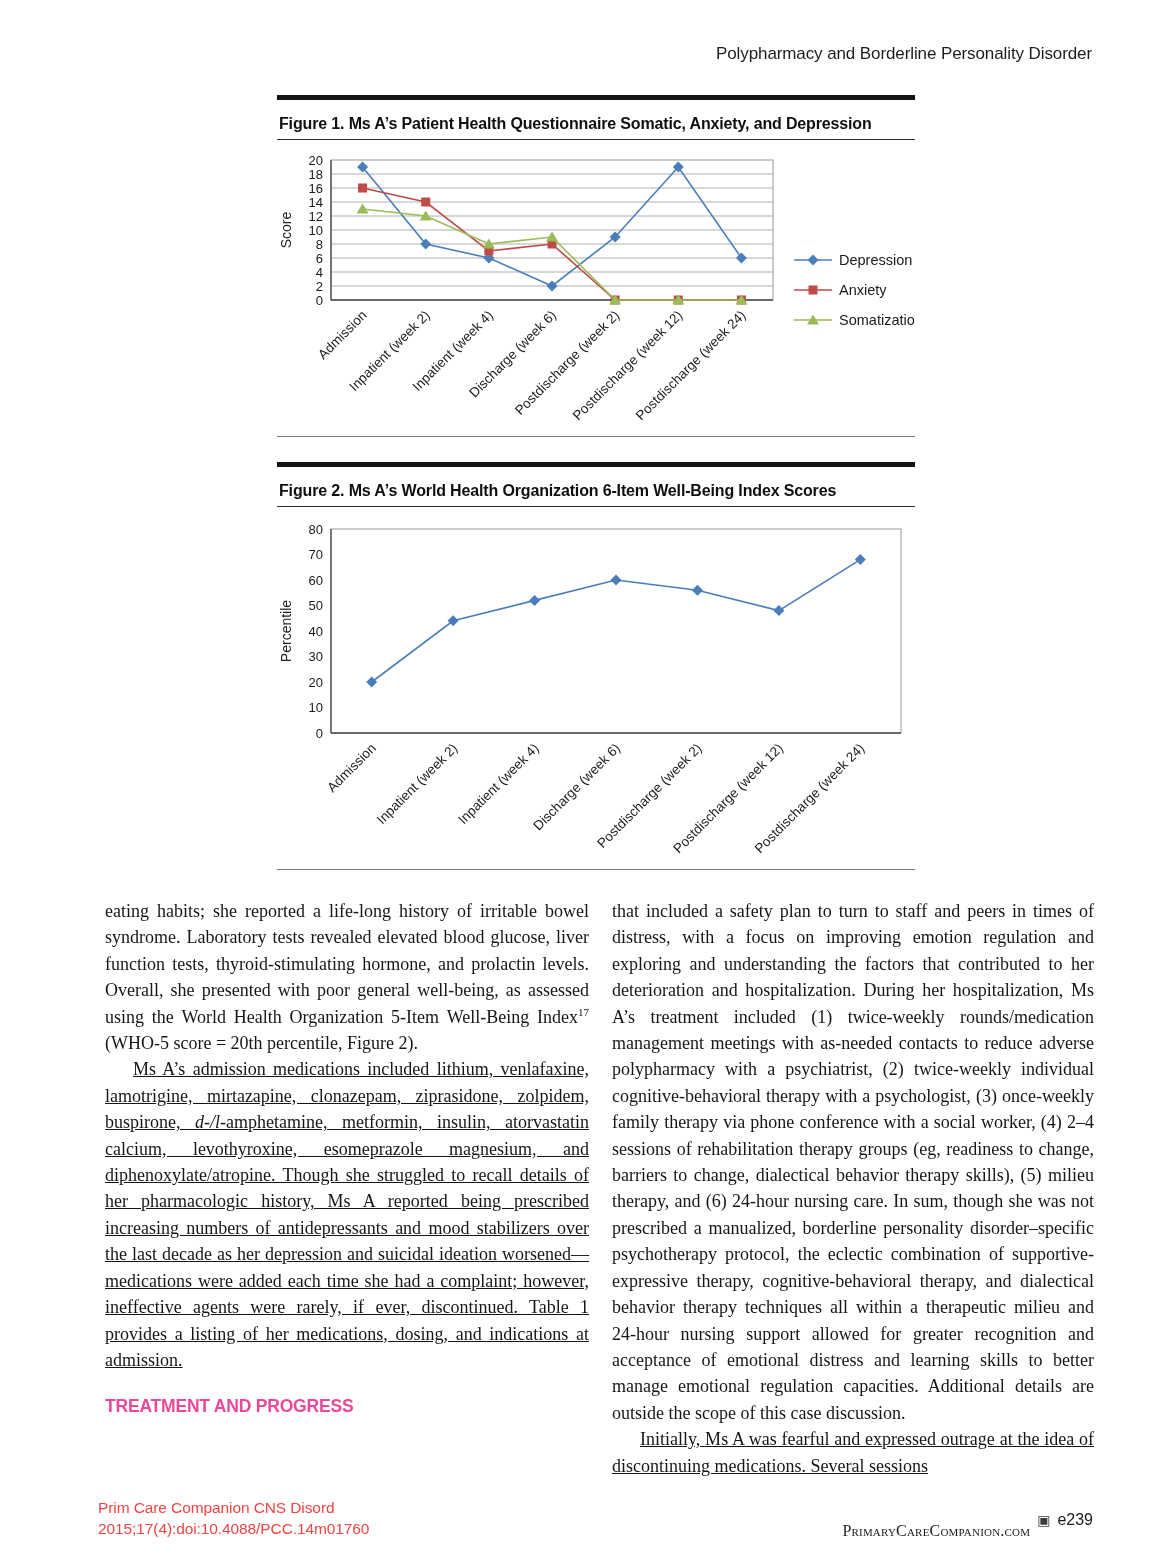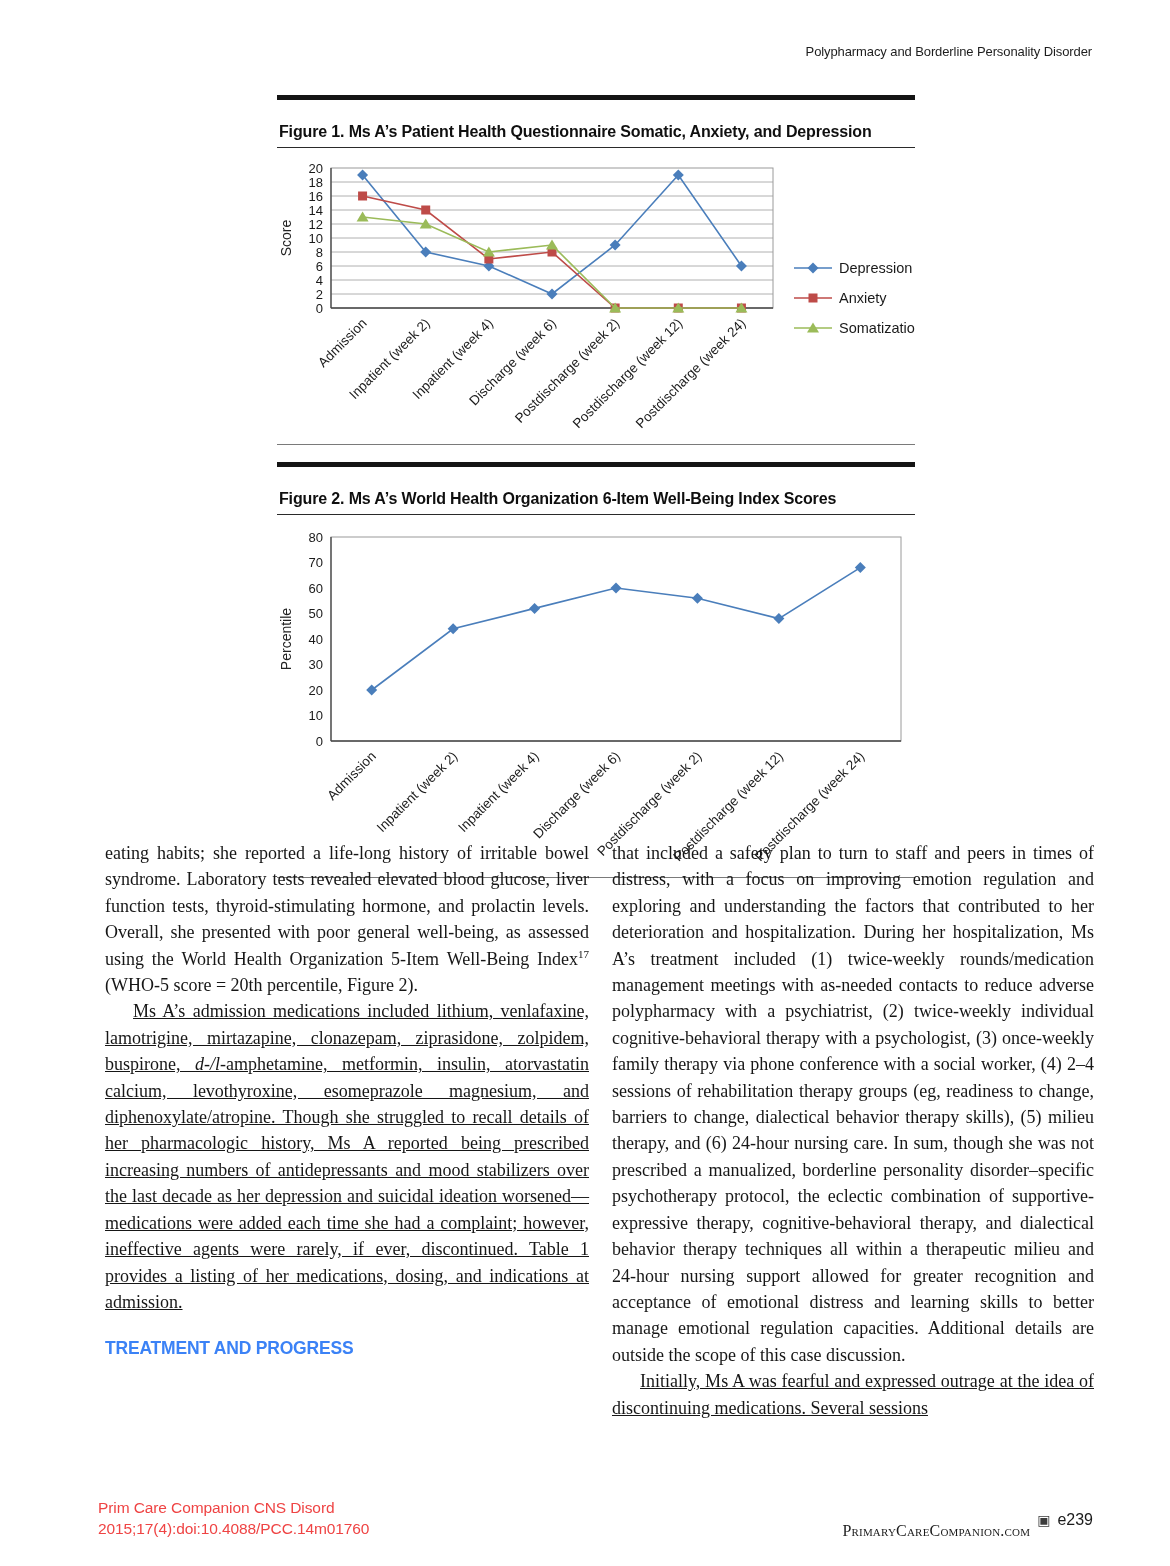--- a/index.html
+++ b/index.html
@@ -1,37 +1,37 @@
 <!DOCTYPE html>
 <html><head>
 <meta charset="utf-8">
 <style>
   html,body{margin:0;padding:0;background:#e8e8e8;}
   .page{position:relative;width:1170px;height:1566px;background:#ffffff;margin:0 auto;overflow:hidden;
         font-family:"Liberation Sans",sans-serif;color:#1a1a1a;}
-  .running-head{position:absolute;top:44px;right:78px;font-size:13px;letter-spacing:-0.1px;color:#1d1d1d;}
+  .running-head{position:absolute;top:44px;right:78px;font-size:17px;letter-spacing:-0.1px;color:#1d1d1d;}
 
   .figure{position:absolute;left:277px;width:638px;border-bottom:1px solid #7a7a7a;}
   .fig1{top:95px;}
   .fig2{top:462px;}
   .fig-topbar{height:5px;background:#141414;}
   .fig-title{font-weight:bold;font-size:16px;line-height:19px;letter-spacing:-0.15px;color:#0f0f0f;
-             padding:22px 2px 6px 2px;border-bottom:1.5px solid #2a2a2a;}
+             padding:14px 2px 6px 2px;border-bottom:1.5px solid #2a2a2a;}
   .fig-title span{display:block;}
   .fig-chart{padding:8px 0 2px 0;}
 
-  .col{position:absolute;top:840px;font-family:"Liberation Serif",serif;font-size:18px;line-height:26.4px;color:#161616;}
+  .col{position:absolute;top:898px;font-family:"Liberation Serif",serif;font-size:18px;line-height:26.4px;color:#161616;}
   .col-left{left:105px;width:484px;}
   .col-right{left:612px;width:482px;}
   .col p{margin:0;text-align:justify;}
   .col p.indent{text-indent:28px;text-decoration:underline;}
   .col .sup{font-size:11px;vertical-align:super;line-height:0;}
   .col .drug-italic{font-style:italic;}
   .col h2{font-family:"Liberation Sans",sans-serif;font-size:17.5px;letter-spacing:-0.2px;
-          margin:20px 0 13px 0;color:#3b82f6;}
+          margin:20px 0 13px 0;color:#ec4899;}
 
   .footer-left{position:absolute;left:98px;top:1497px;font-size:15.5px;line-height:21px;color:#ef4444;}
   .footer-left div{letter-spacing:-0.1px;}
   .footer-right{position:absolute;right:77px;top:1500px;font-size:16px;color:#1b1b1b;display:flex;align-items:center;gap:7px;}
   .footer-site{font-family:"Liberation Serif",serif;font-variant:small-caps;letter-spacing:0.2px;margin-top:22px;}
   .footer-marker{font-size:14px;color:#3c3c3c;line-height:1;}
   .footer-page{font-family:Liberation Sans, sans-serif;}
 </style>
 </head>
 <body>

